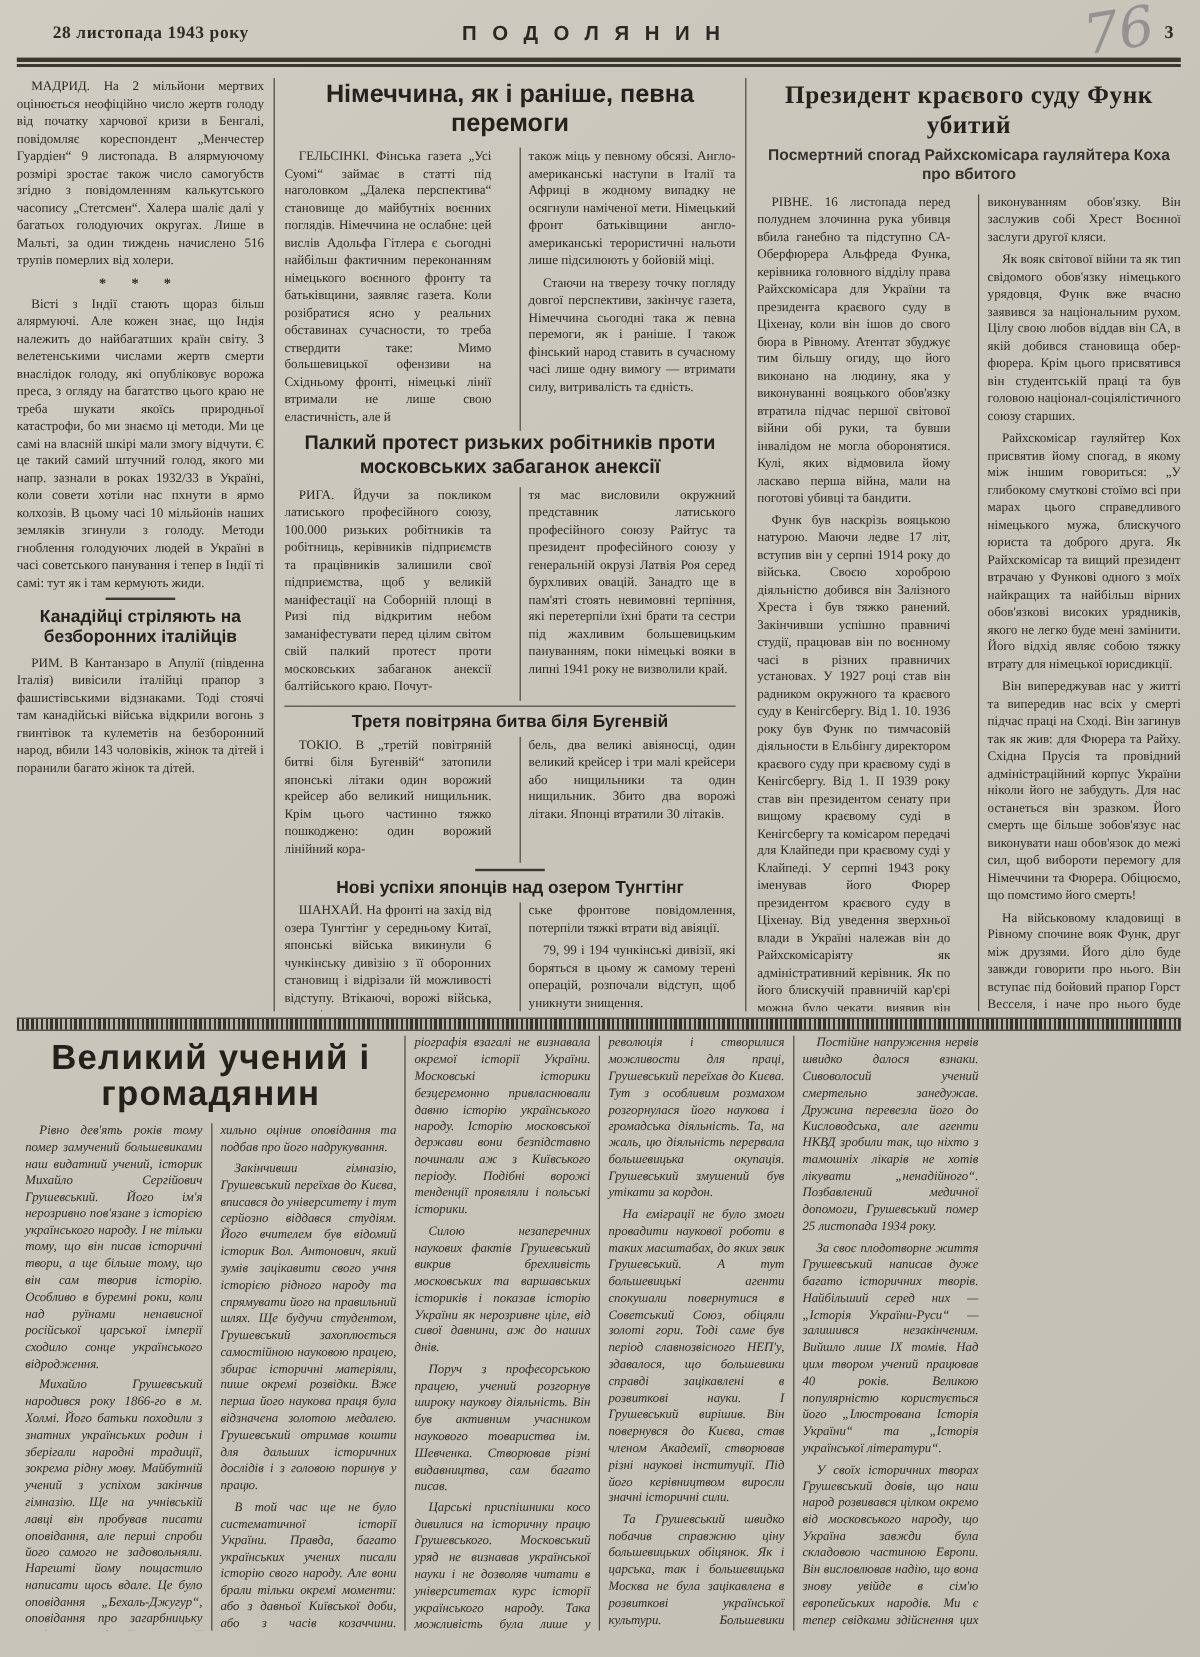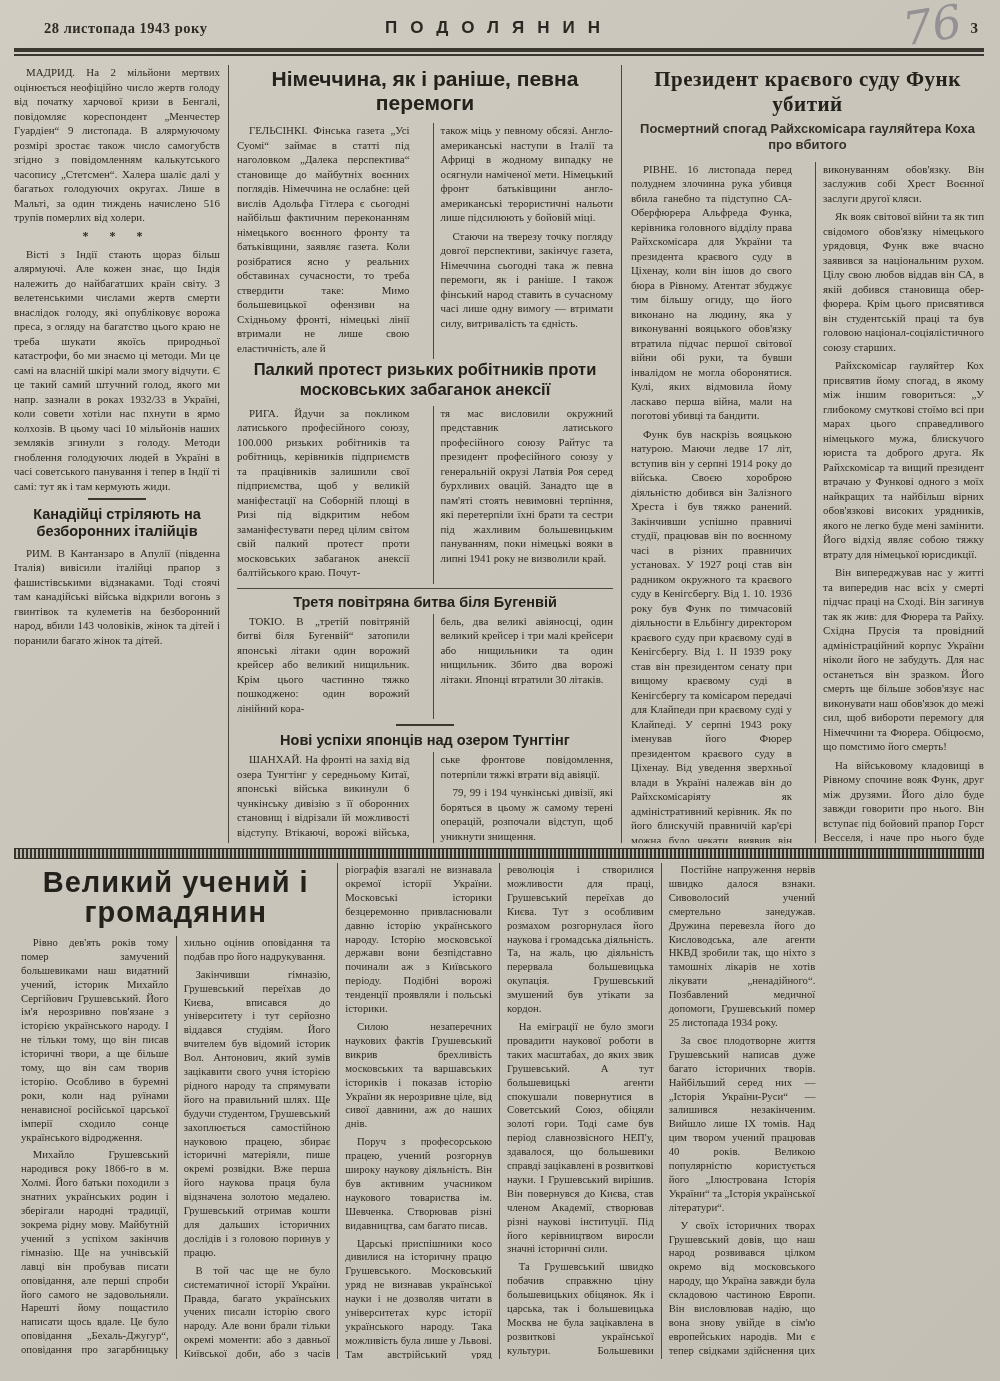--- a/index.html
+++ b/index.html
@@ -53,21 +53,21 @@
   .twocol .sub{flex:1;min-width:0;overflow:hidden;}
   .twocol .sub + .sub{border-left:1px solid #4a473e;margin-left:7px;padding-left:7px;}
   
   .band{height:9px;margin:5px 0 4px;border-top:1px solid #34322b;border-bottom:1px solid #34322b;
     background:repeating-linear-gradient(90deg,#35332c 0,#35332c 2px,#b9b5aa 2px,#b9b5aa 4px);}
   
   .bottom{display:grid;grid-template-columns:repeat(6,1fr);grid-template-rows:auto 1fr;height:496px;overflow:hidden;}
   .g-hl{grid-column:1/3;grid-row:1;font-family:"Liberation Sans","DejaVu Sans",sans-serif;
     font-weight:bold;font-size:29px;line-height:1.05;text-align:center;letter-spacing:1px;color:#23211b;
     padding:4px 4px 8px;text-indent:0;}
-  .b-col{padding:0 7px;overflow:hidden;min-width:0;}
+  .b-col{padding:0 7px;overflow:hidden;min-width:0;font-style:italic;}
   .b-col + .b-col{border-left:1px solid #4a473e;}
   .bc1{grid-column:1;grid-row:2;border-left:none;}
   .bc2{grid-column:2;grid-row:2;}
   .bc3{grid-column:3;grid-row:1/3;}
   .bc4{grid-column:4;grid-row:1/3;}
   .bc5{grid-column:5;grid-row:1/3;}
   .byline{text-align:right;font-weight:bold;font-size:11.5px;margin:6px 4px 0 0;text-indent:0;}
 </style>
 </head>
 <body>

